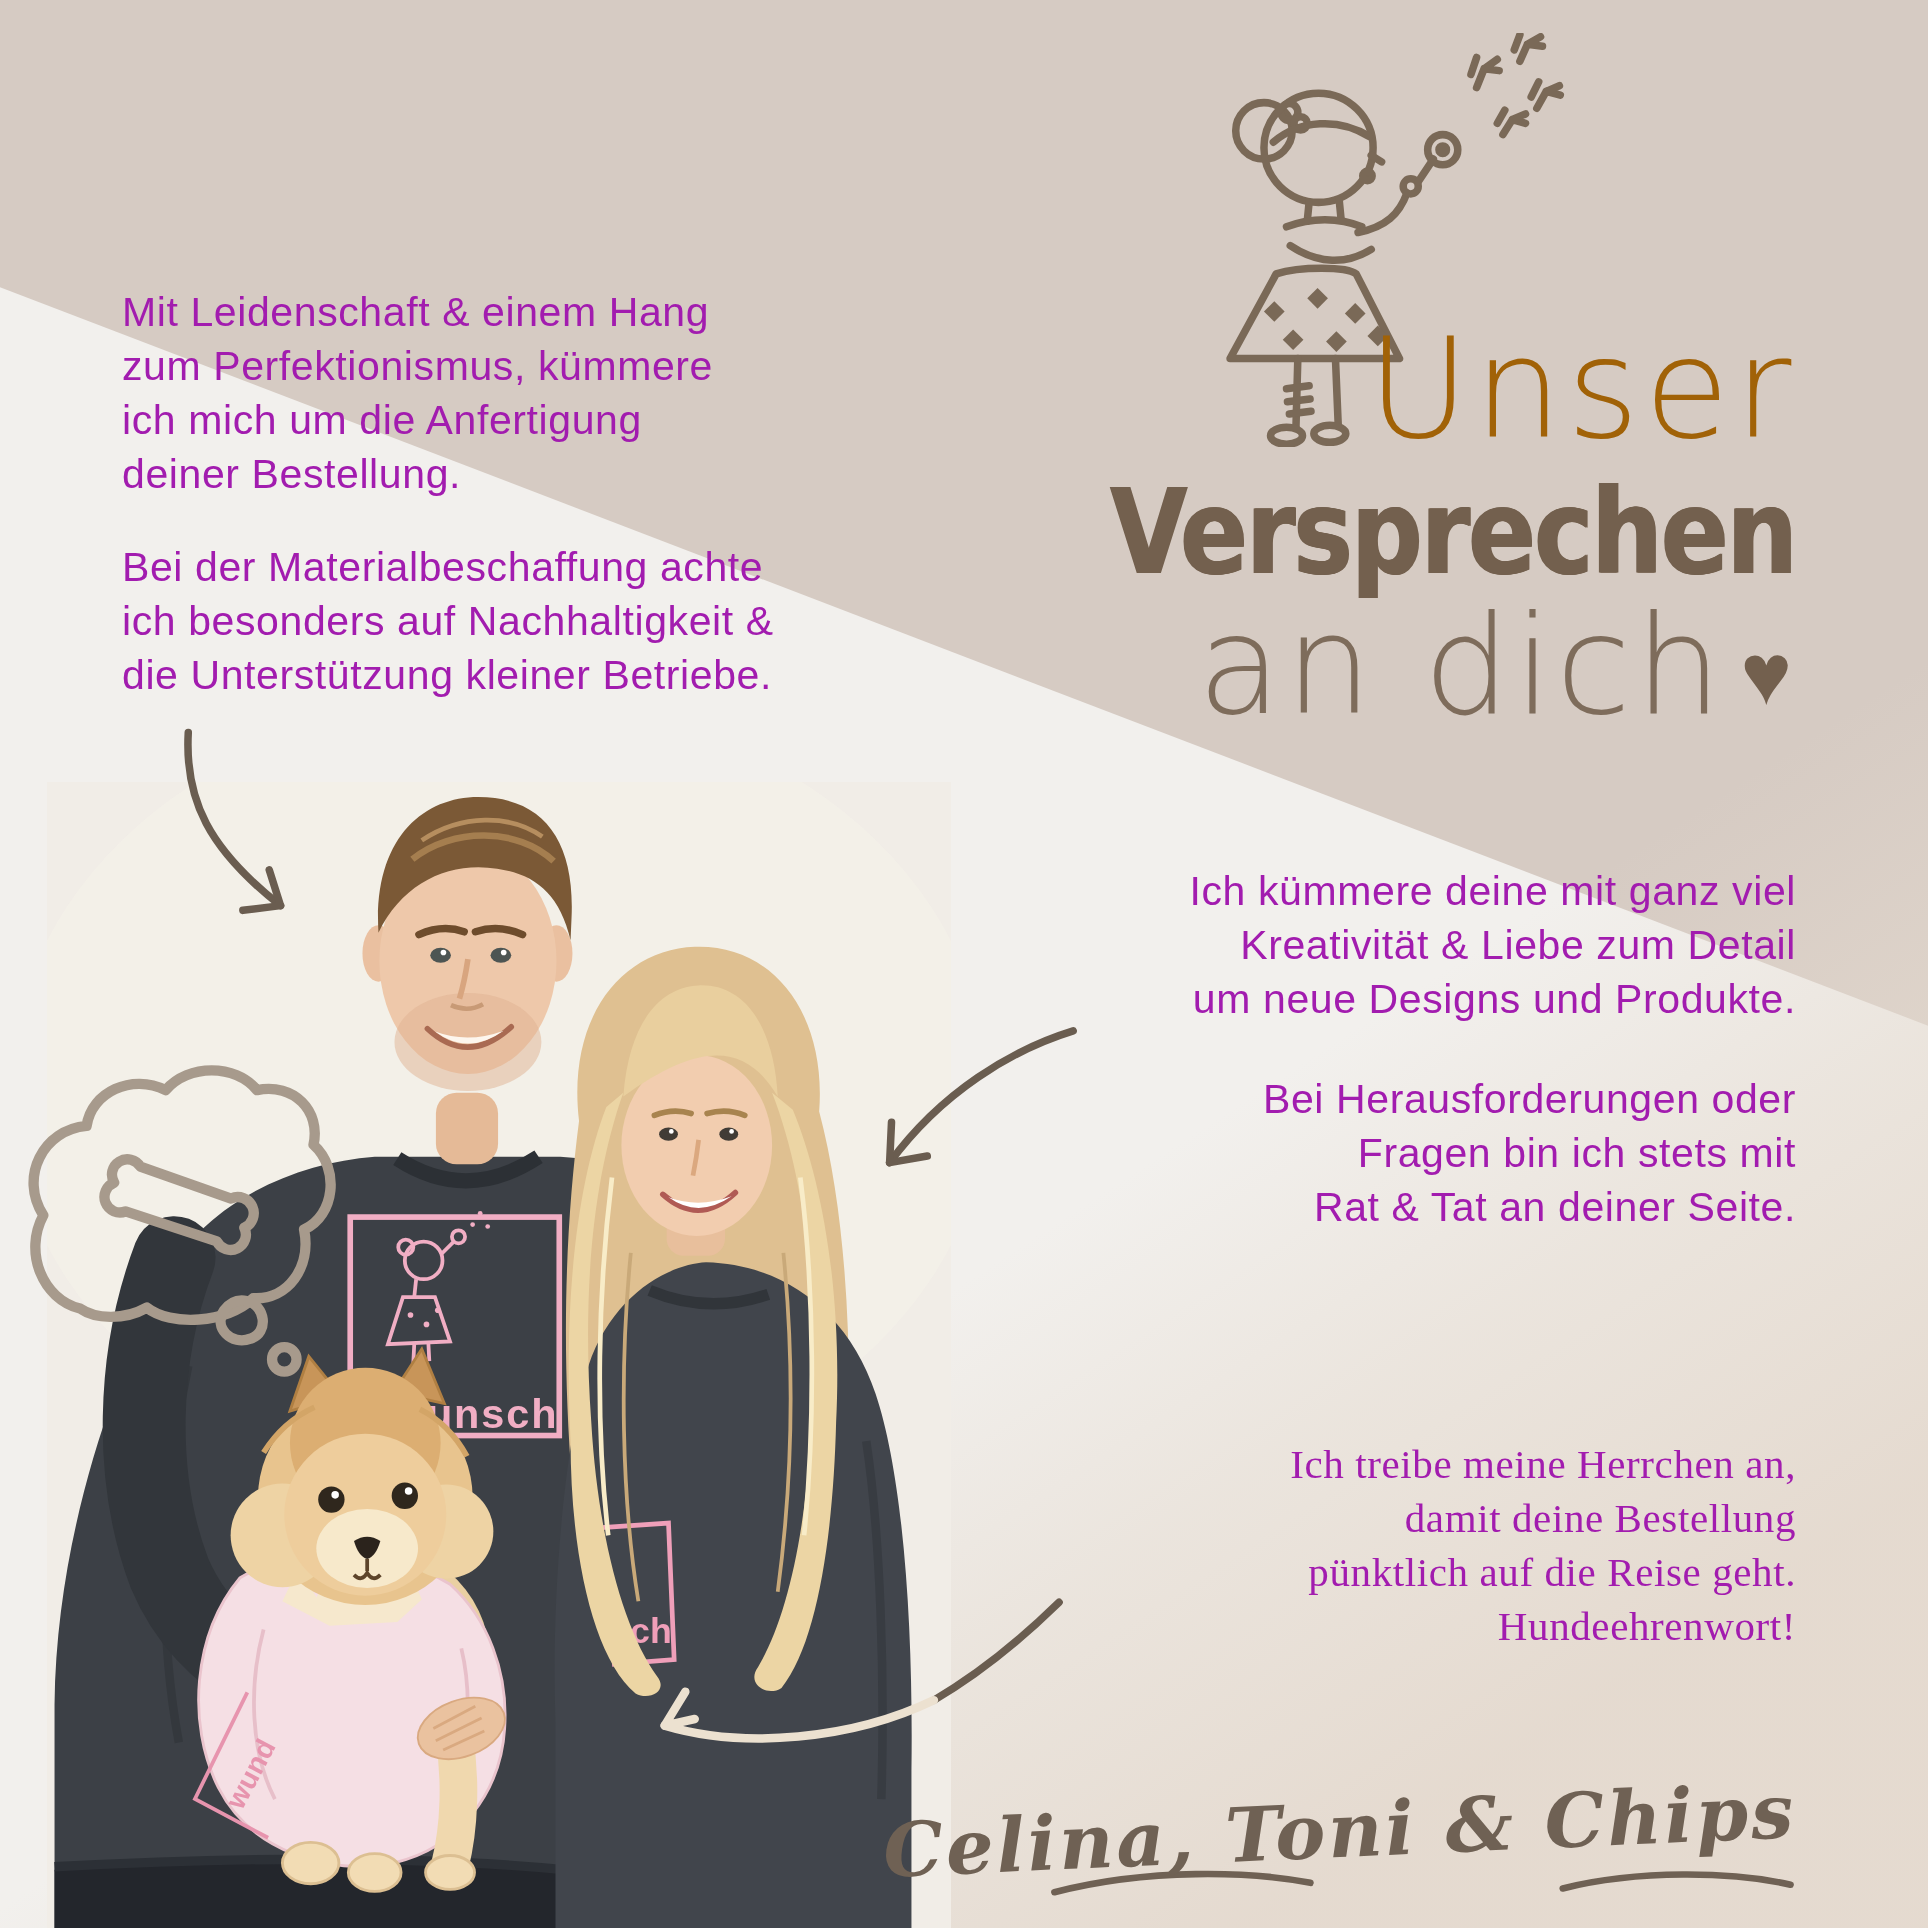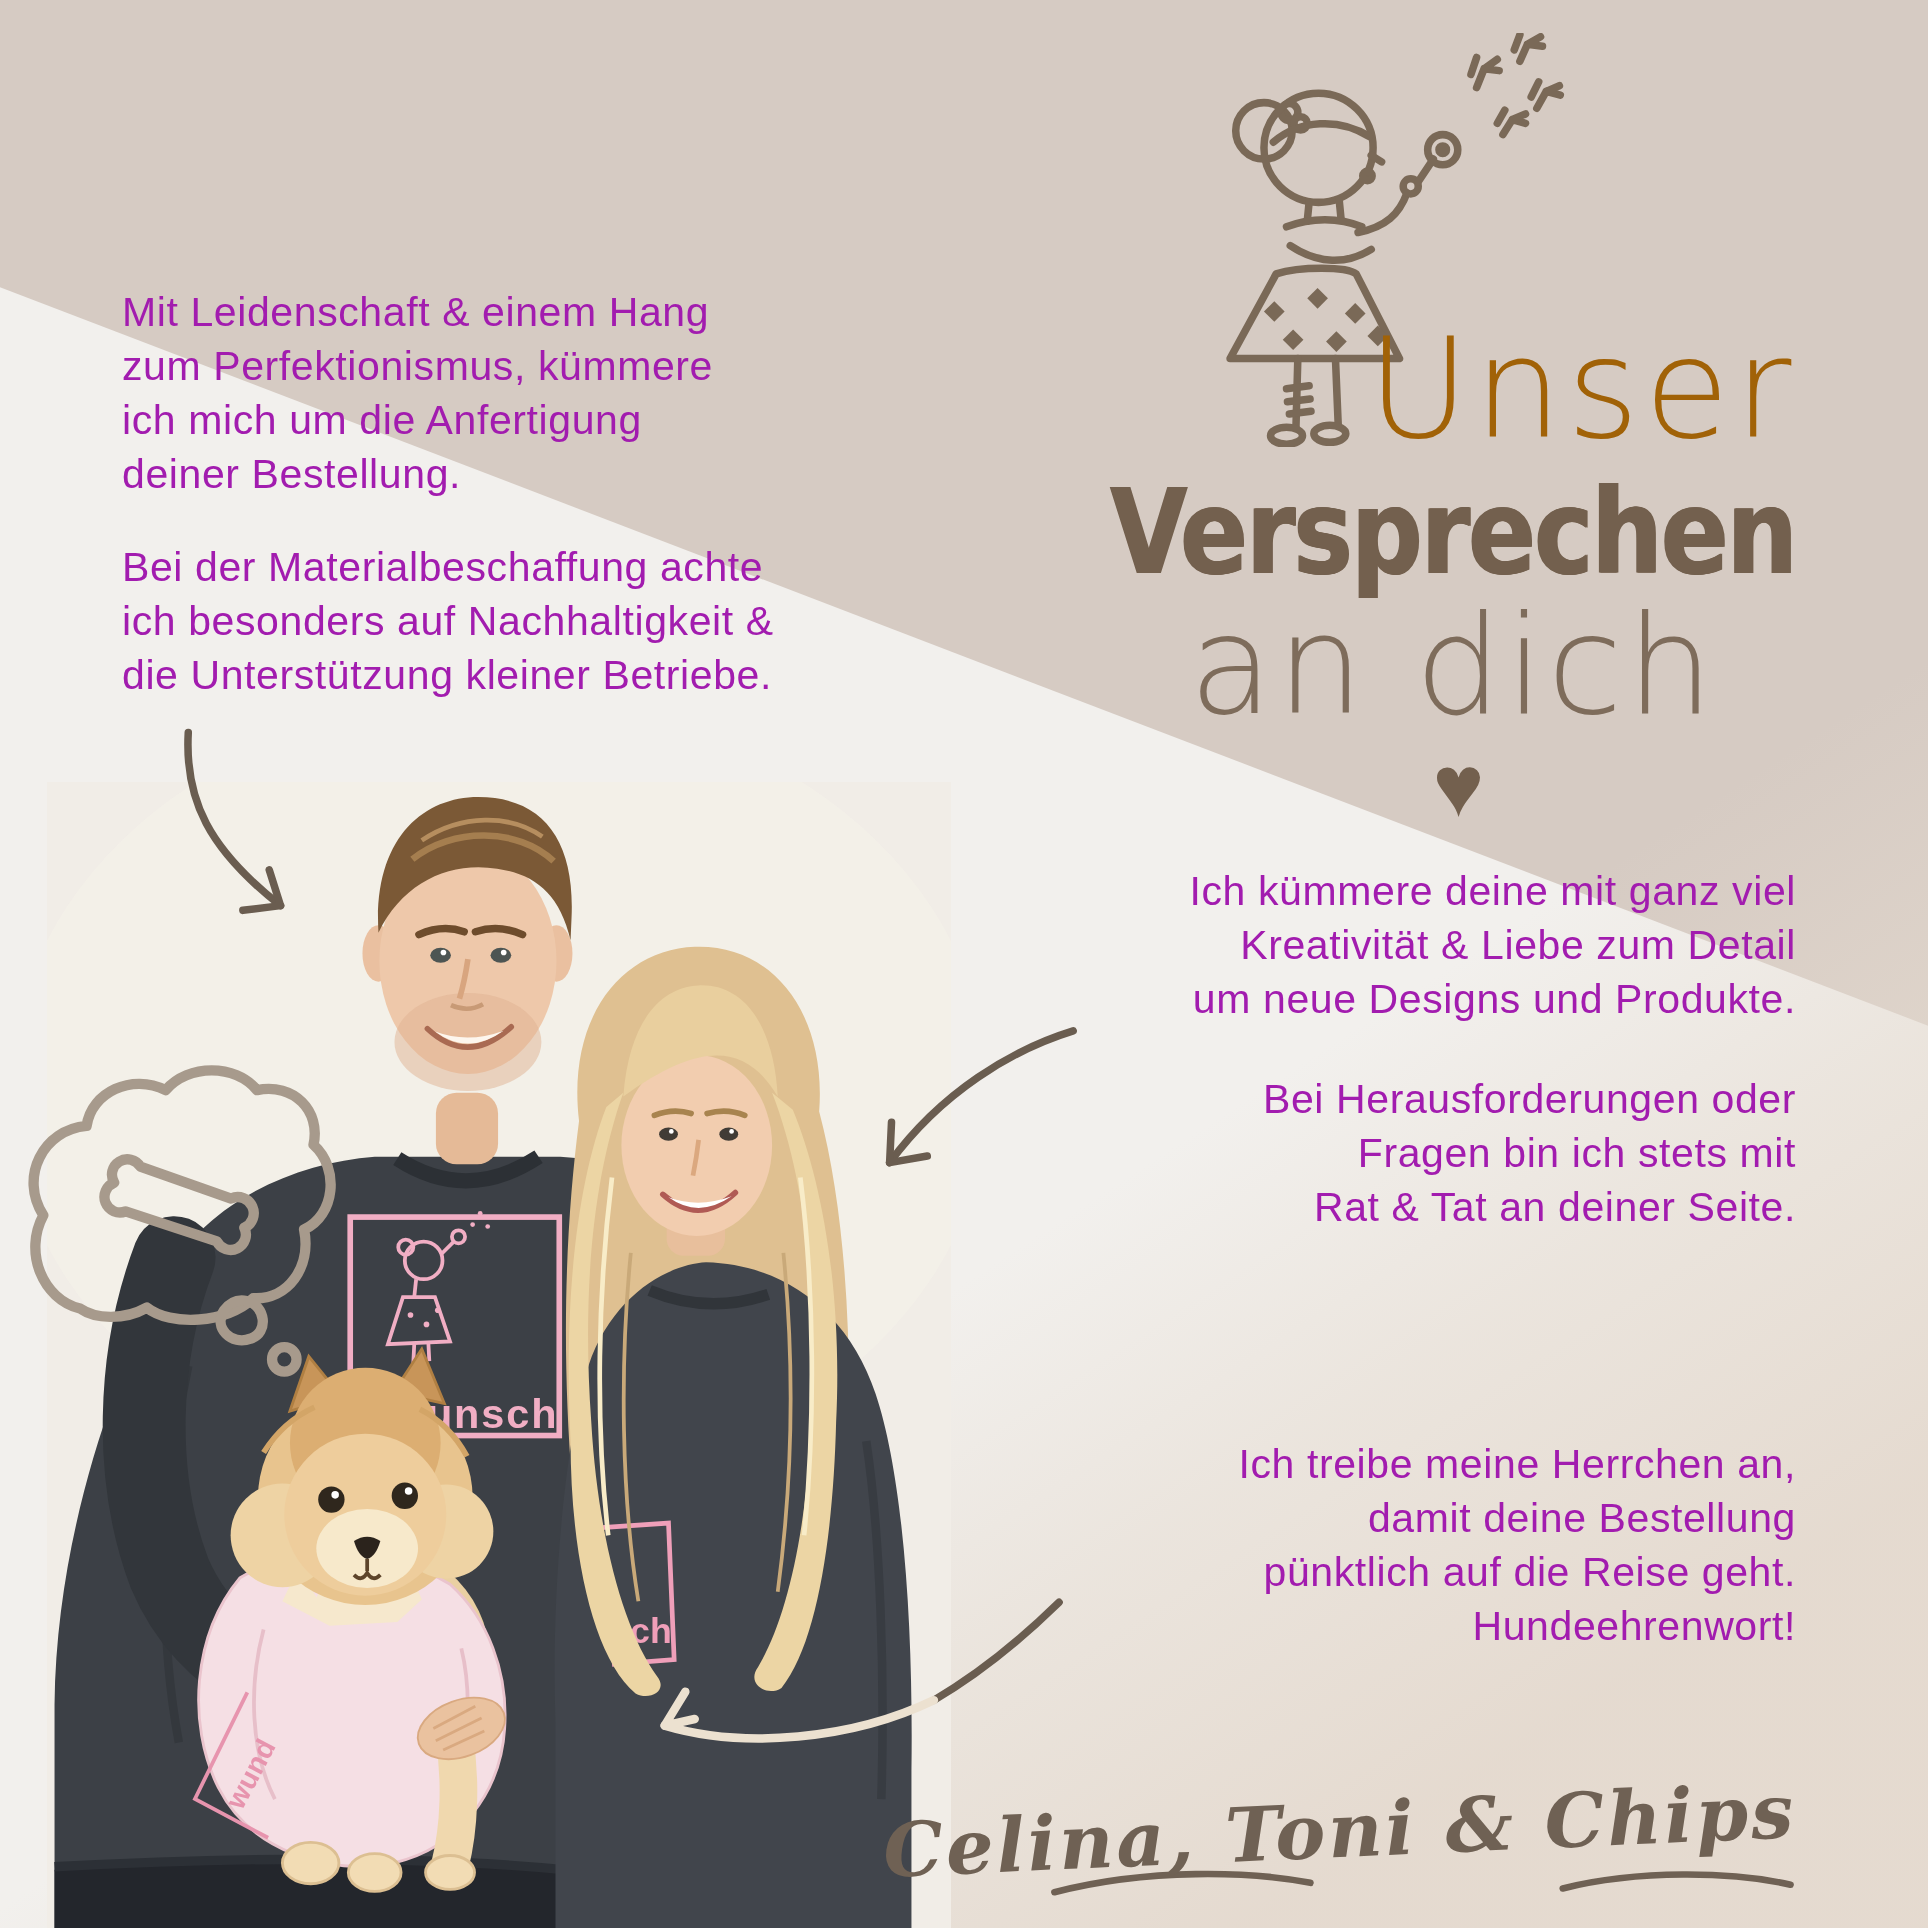--- a/index.html
+++ b/index.html
@@ -13,31 +13,31 @@
   
   .headline{position:absolute;right:132px;top:320px;text-align:right;color:#776554;}
   .h-unser{font-family:"DejaVu Sans",sans-serif;font-weight:200;font-size:139px;
            letter-spacing:4.7px;line-height:1;color:#a16207;}
   .h-versprechen{font-family:"DejaVu Sans",sans-serif;font-weight:bold;font-size:100px;
            letter-spacing:-1.9px;line-height:1.04;color:#73604e;
            transform:scaleY(1.18);transform-origin:right top;
            text-shadow:0.9px 0 0 currentColor,-0.9px 0 0 currentColor;margin:13px 0 3.8px;}
   .h-andich{font-family:"DejaVu Sans",sans-serif;font-weight:200;font-size:137px;
            letter-spacing:3.8px;line-height:1;color:#7e6c5b;margin-top:21px;
-           display:flex;justify-content:flex-end;align-items:center;flex-direction:column;}
+           display:flex;justify-content:flex-end;align-items:center;}
   .h-heart{font-size:87px;margin-left:15px;transform:translateY(9.4px);color:#73604e;}
   
   .tblock{position:absolute;font-size:41px;line-height:54px;letter-spacing:0.6px;color:#a21caf;}
   .tleft{left:122px;text-align:left;}
   .tright{right:132px;text-align:right;}
   #block-passion{top:285px;}
   #block-material{top:540px;}
   #block-creativity{top:864px;}
   #block-support{top:1072px;}
-  #block-dog{top:1437px;}
+  #block-dog{top:1437px;font-family:Liberation Serif, serif;}
   
   #photo{position:absolute;left:47px;top:782px;width:904px;height:1147px;}
   
   .overlay{position:absolute;left:0;top:0;pointer-events:none;}
   
   .signature{position:absolute;right:132px;top:1787px;color:#6f6154;
              font-family:"DejaVu Serif",serif;font-style:italic;font-weight:bold;
              font-size:75px;letter-spacing:2.8px;transform:rotate(-2.5deg);white-space:nowrap;}
 </style>
 </head>

